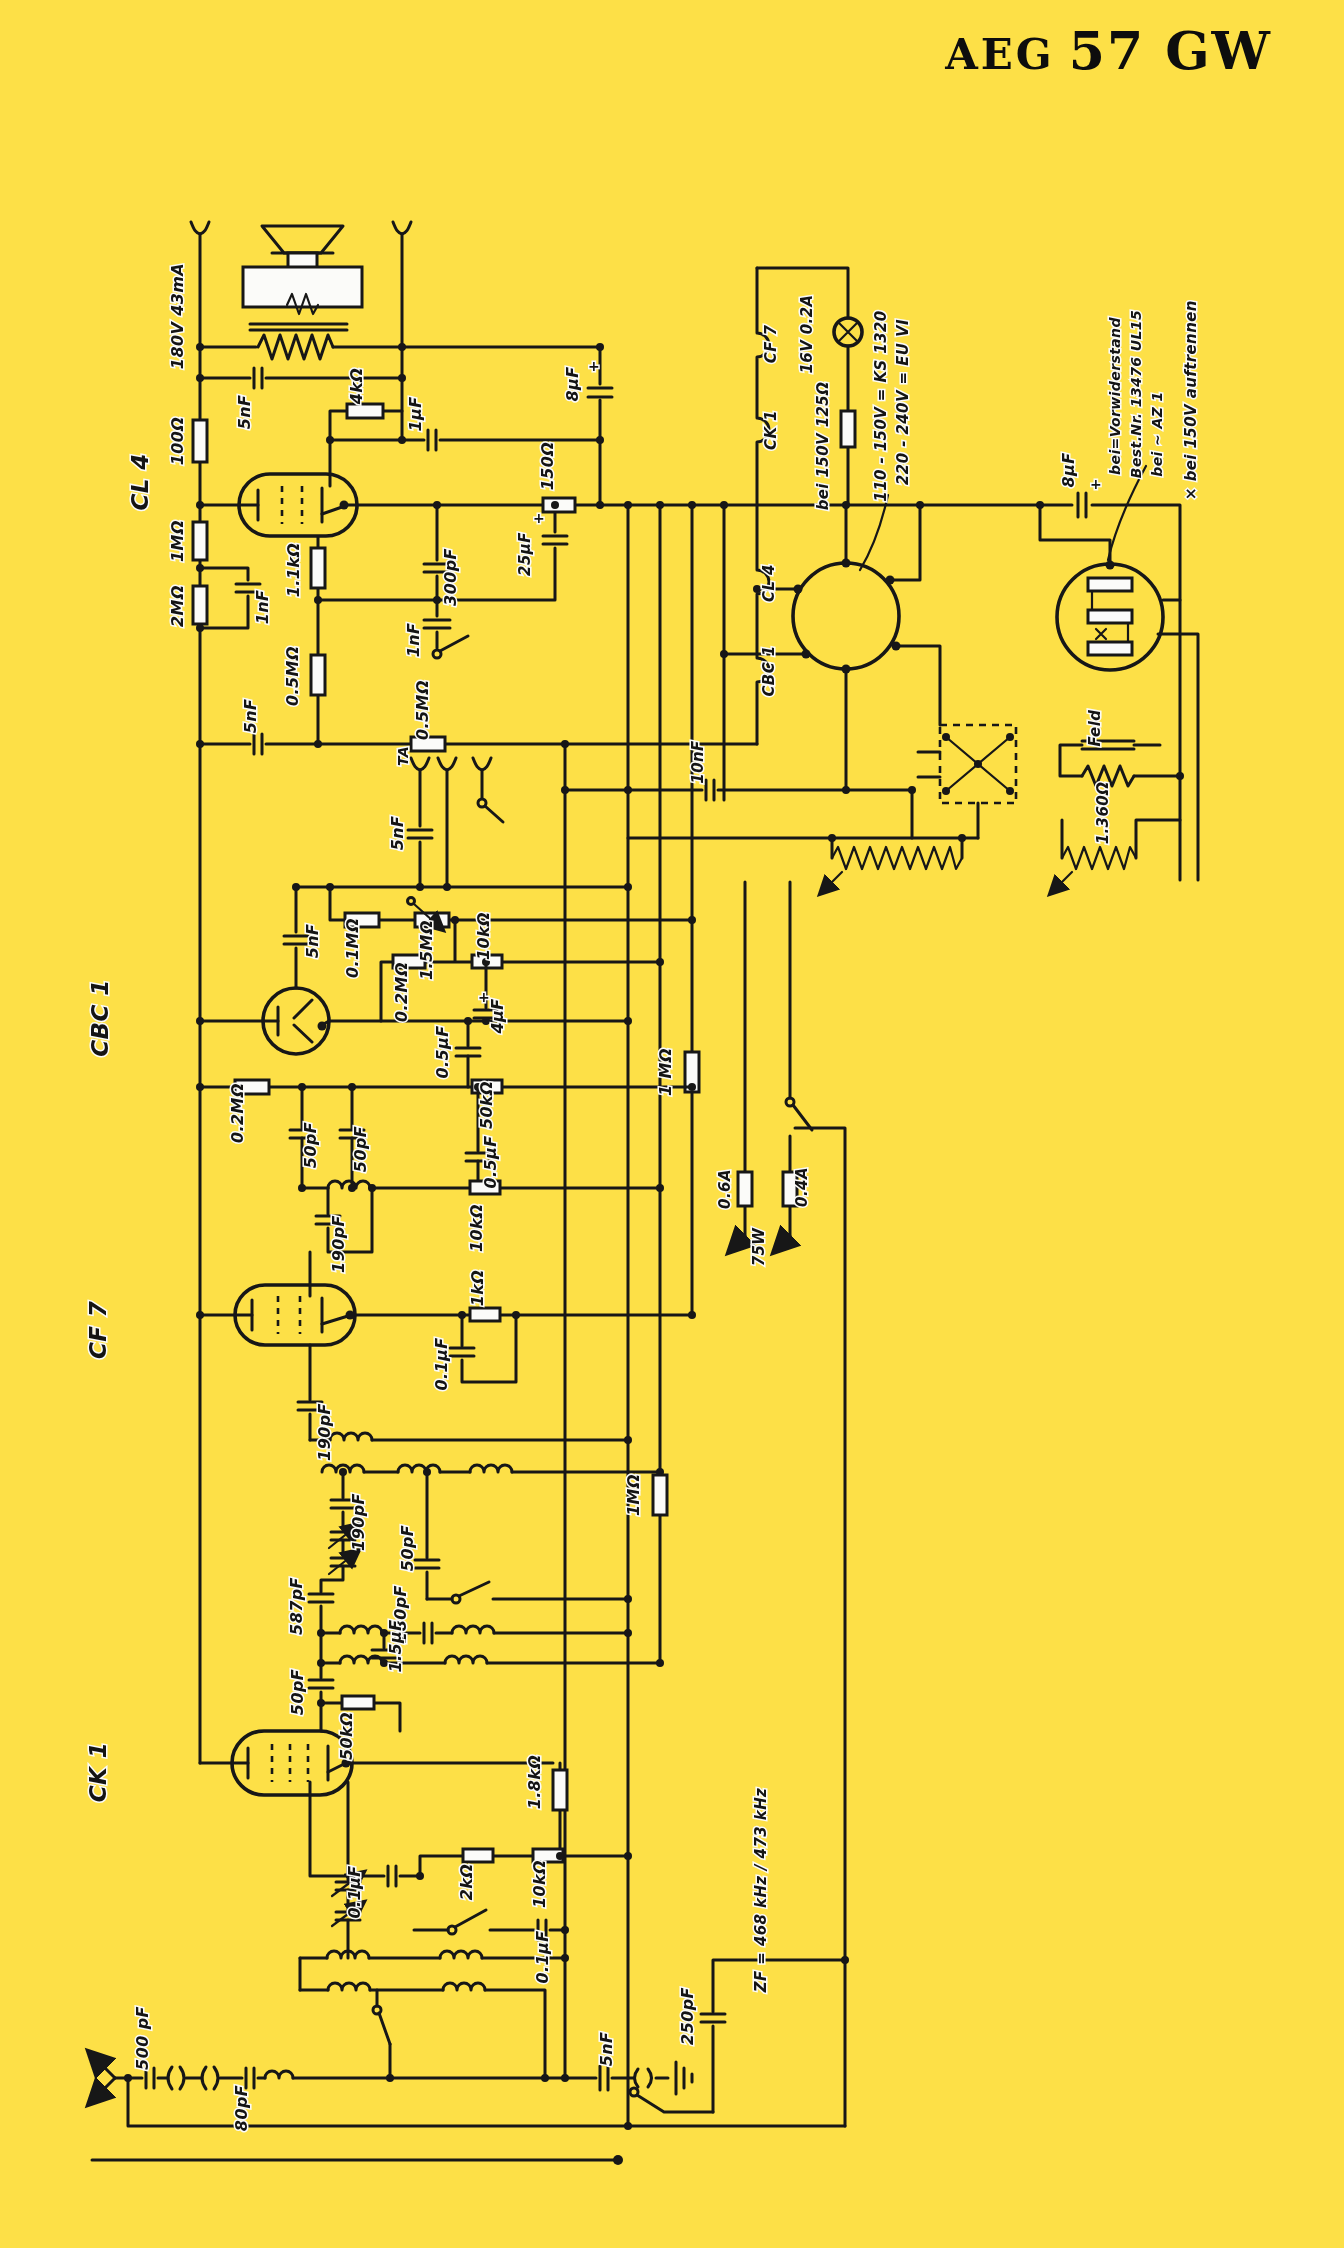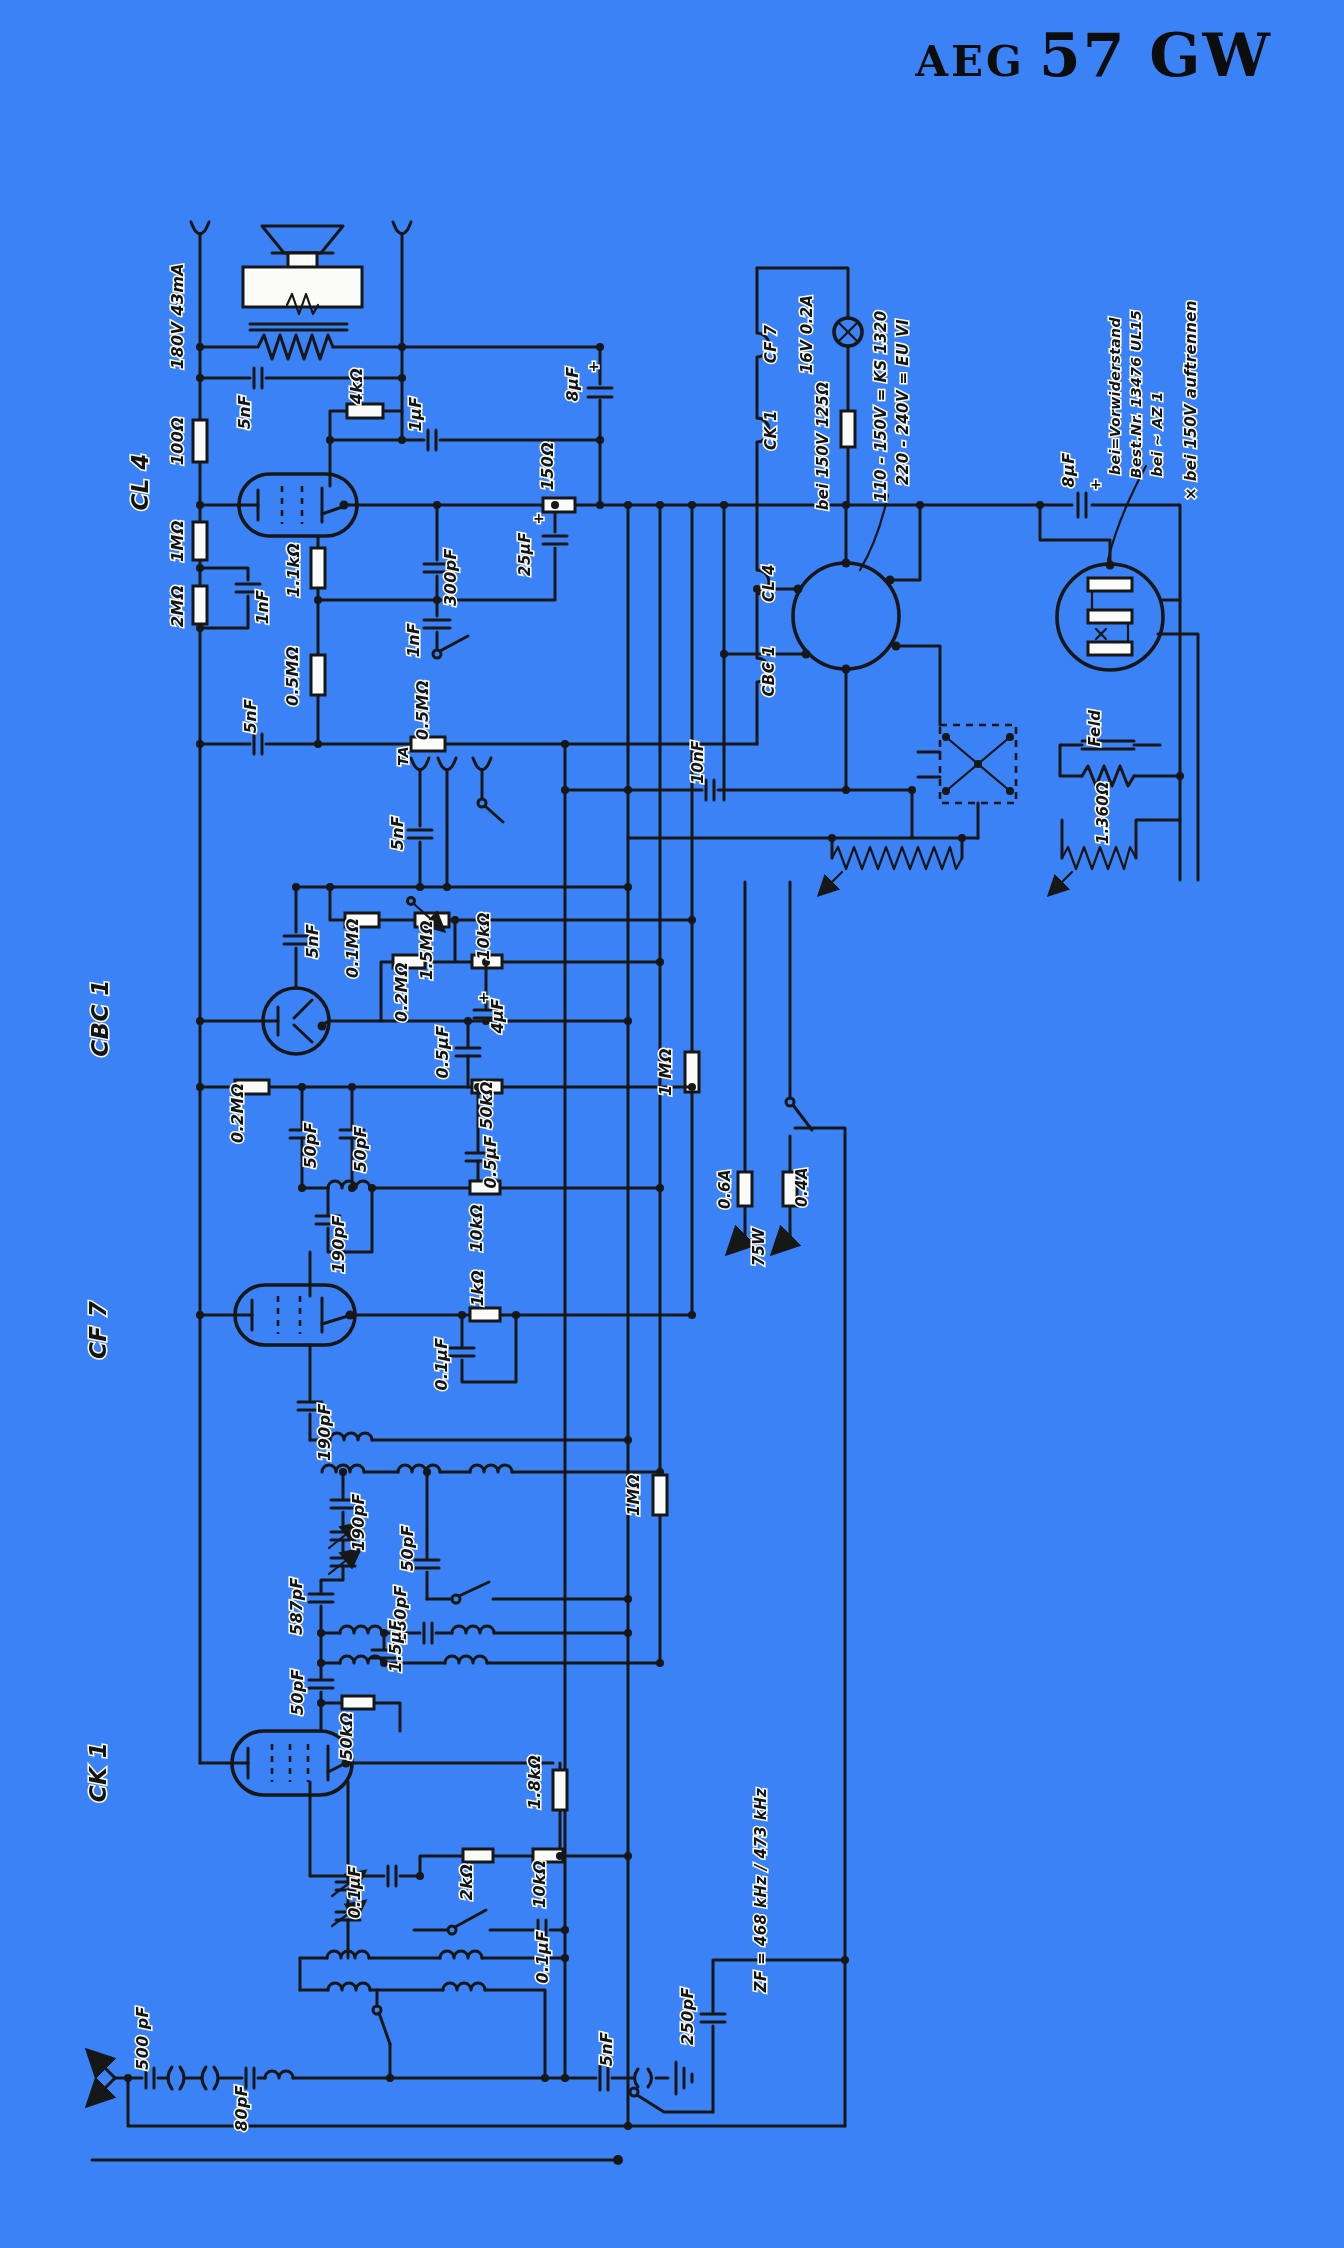--- a/index.html
+++ b/index.html
@@ -1,31 +1,31 @@
 <!DOCTYPE html>
 <html><head>
 <meta charset="utf-8">
 <style>
   html,body{margin:0;padding:0;background:#e8e8e4;}
-  .page{position:relative;width:1344px;height:2248px;background:#3b82f6;overflow:hidden;
+  .page{position:relative;width:1344px;height:2248px;background:#fde047;overflow:hidden;
         font-family:"DejaVu Sans",sans-serif;}
   svg{position:absolute;left:0;top:0;}
   .w{stroke:#171717;stroke-width:3;fill:none;stroke-linecap:round;stroke-linejoin:round;}
   .wt{stroke-width:2.2;}
   .cmp{fill:#fbfbf9;stroke:#171717;stroke-width:3;}
   .tube{fill:none;stroke:#171717;stroke-width:3.6;}
   .grid{stroke:#171717;stroke-width:2.6;stroke-dasharray:6 6;fill:none;}
   .dot{fill:#171717;stroke:none;}
   .dash{stroke:#171717;stroke-width:2.6;fill:none;stroke-dasharray:7 6;}
   .lbl{fill:#141414;font-family:"DejaVu Sans",sans-serif;font-style:italic;font-weight:bold;
        text-anchor:middle;letter-spacing:.4px;paint-order:stroke;stroke:#fbfbf9;stroke-width:3px;}
   .title{position:absolute;top:20px;right:72px;display:flex;align-items:baseline;gap:14px;
          font-family:"DejaVu Serif","Liberation Serif",serif;color:#0d0d0d;}
   .title .brand{font-size:42px;font-weight:bold;letter-spacing:3px;}
-  .title .model{font-size:60px;font-weight:bold;letter-spacing:2px;}
+  .title .model{font-size:52px;font-weight:bold;letter-spacing:2px;}
 </style>
 </head>
 <body>
 
 <div class="page">
 
   <div class="title">
     <span class="brand">AEG</span>
     <span class="model">57 GW</span>
   </div>

